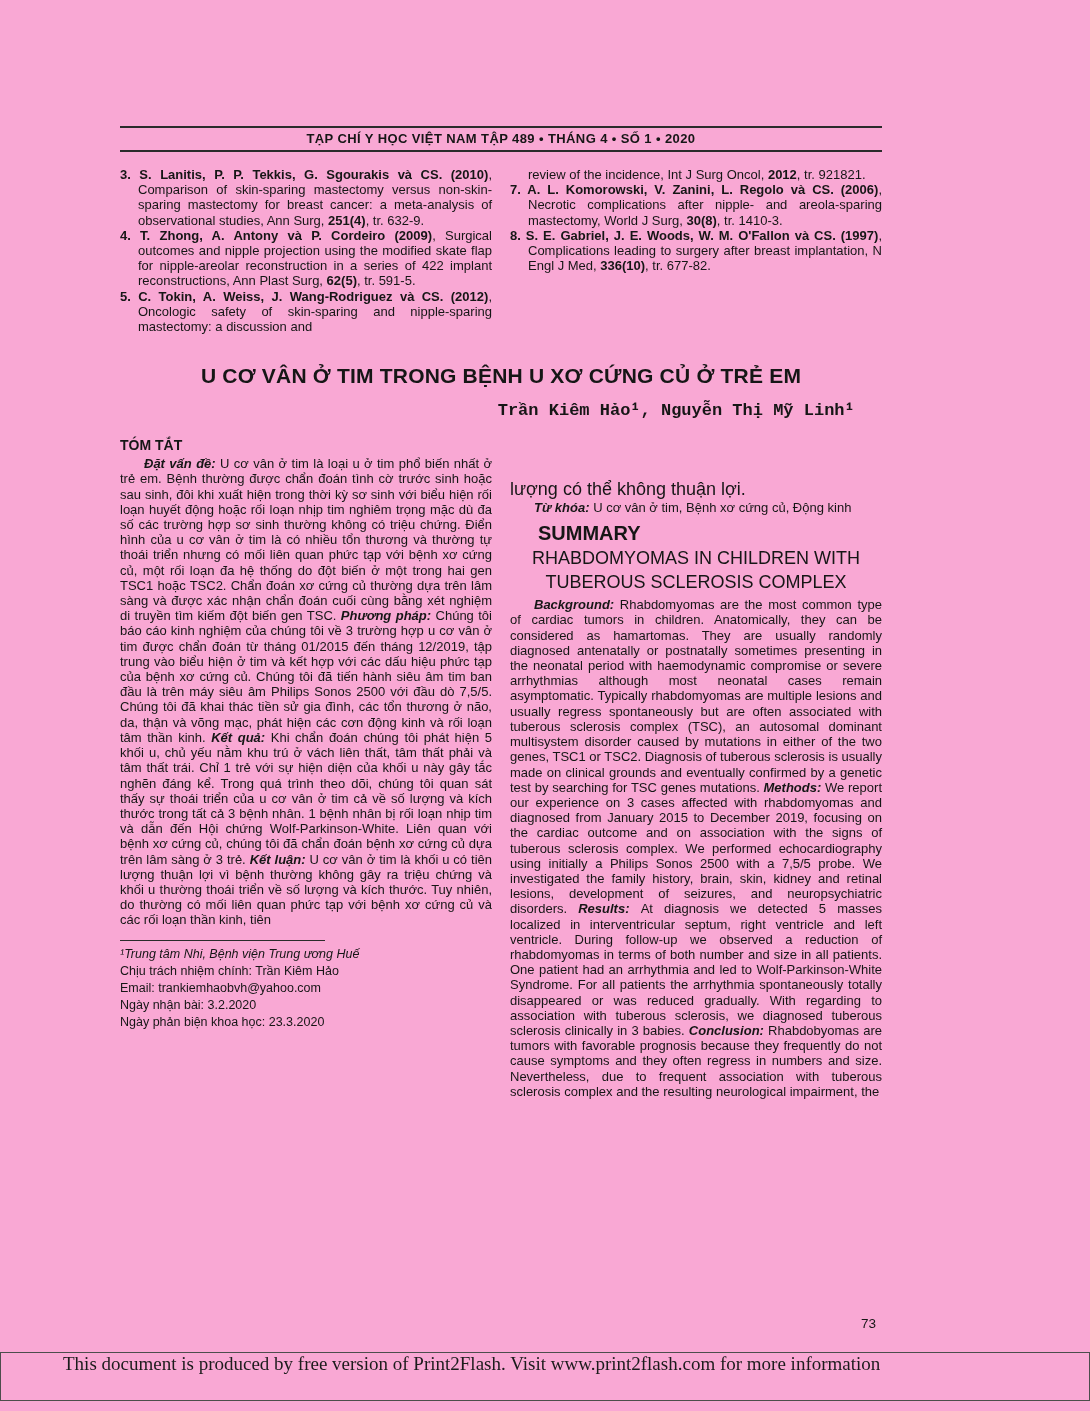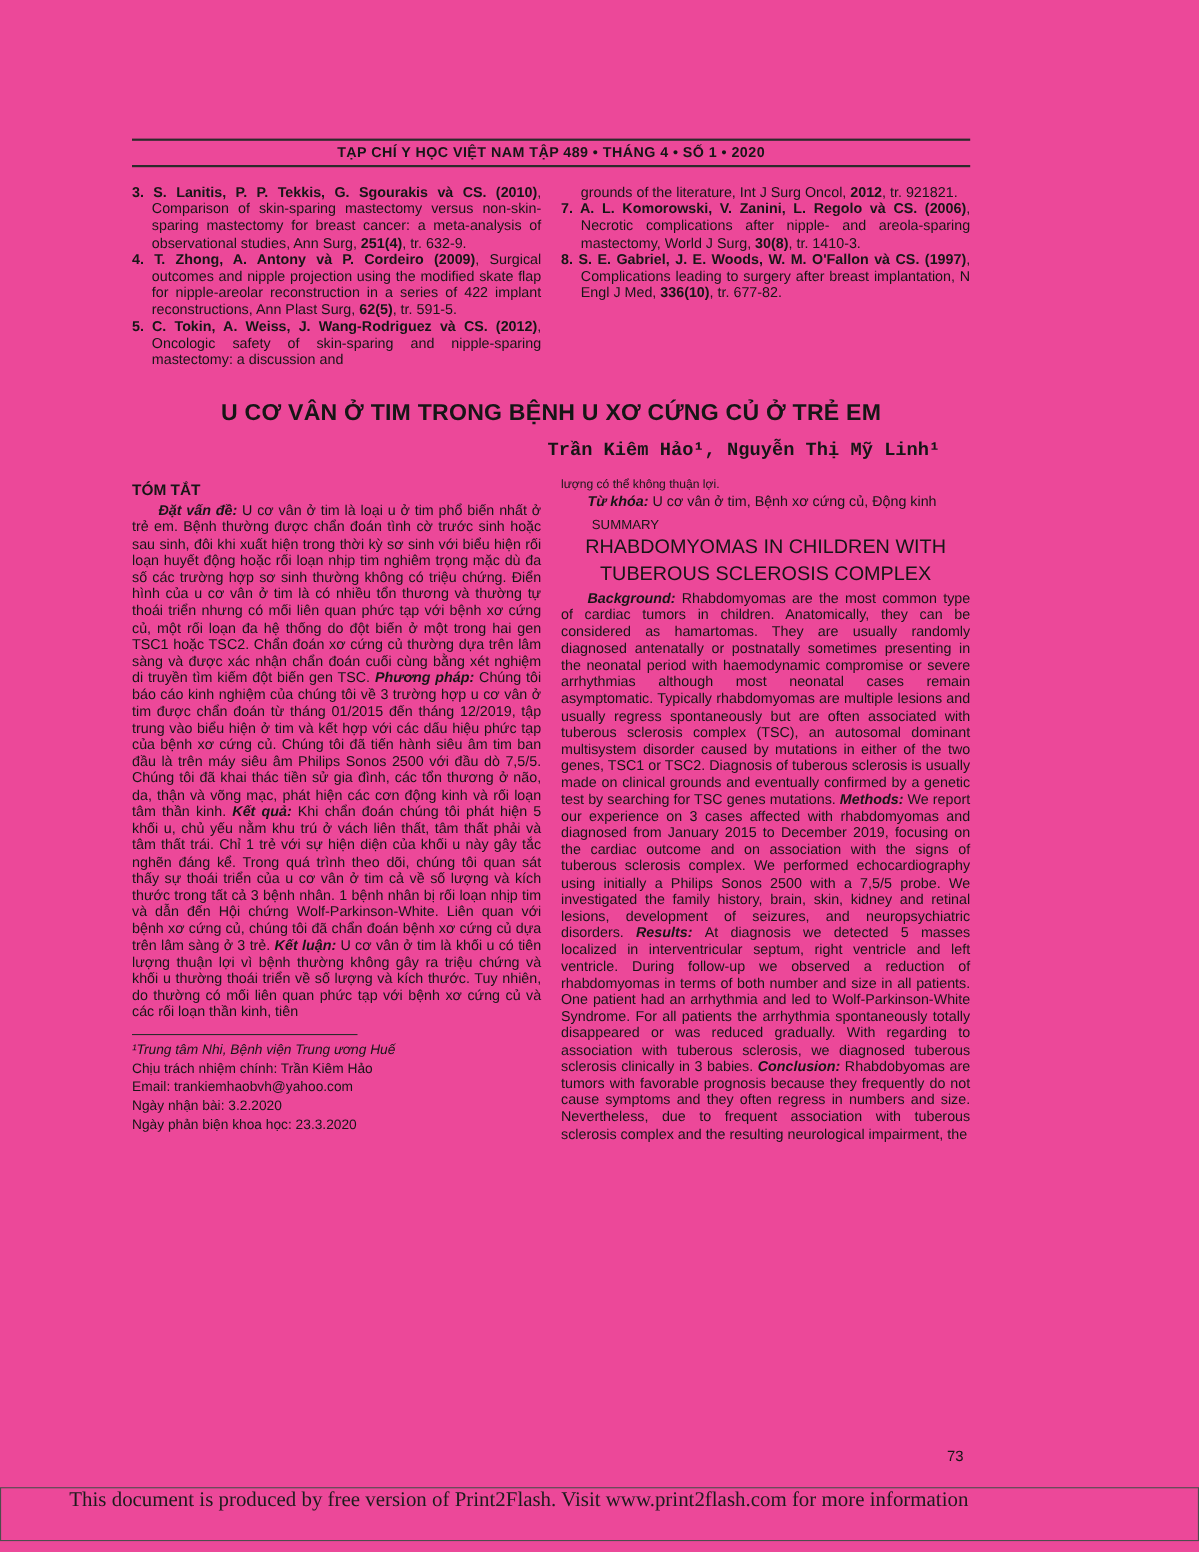--- a/index.html
+++ b/index.html
@@ -1,19 +1,19 @@
 <!DOCTYPE html>
 <html><head>
 <meta charset="utf-8">
 <title>Journal Page Scan</title>
 <style>
   * { margin:0; padding:0; box-sizing:border-box; }
   html,body { background:#ffffff; }
   .page {
-    position:relative; width:1090px; height:1411px; background:#ec4899;
+    position:relative; width:1090px; height:1411px; background:#f9a8d4;
     font-family:"Liberation Sans","DejaVu Sans",sans-serif; color:#161616;
     overflow:hidden;
   }
   .content { position:absolute; left:120px; top:126px; width:762px; }
 
   .journal-header {
     border-top:2px solid #2b2b2b; border-bottom:2px solid #2b2b2b;
     text-align:center; font-size:13px; font-weight:700; letter-spacing:0.4px;
     padding:3px 0 4px;
   }
@@ -33,28 +33,28 @@
   }
   .authors {
     margin-top:13px; margin-left:46%; text-align:center;
     font-family:Liberation Mono, monospace;
     font-size:17px; font-weight:700;
   }
 
   .body-cols { display:flex; gap:18px; margin-top:15px; align-items:flex-start; }
 
   .section-heading { font-size:14px; font-weight:700; margin:2px 0 3px; }
-  .summary-heading { font-size:12px; font-weight:400; margin:7px 0 2px 28px; }
+  .summary-heading { font-size:20px; font-weight:700; margin:7px 0 2px 28px; }
   .summary-subtitle {
     font-size:18px; font-weight:400; text-align:center;
     margin:2px 20px 3px; line-height:1.3;
   }
 
   .para { font-size:13px; line-height:1.17; text-align:justify; text-indent:24px; }
-  .cont-line { font-size:11px; line-height:1.17; text-align:justify; }
+  .cont-line { font-size:18px; line-height:1.17; text-align:justify;margin-top:44px; }
   .keywords { font-size:13px; line-height:1.17; text-align:justify; text-indent:24px; }
 
   .sg-b { font-weight:700; }
   .sg-bi { font-weight:700; font-style:italic; }
 
   .footnote { margin-top:12px; font-size:12.5px; line-height:1.36; }
   .fn-rule { width:205px; border-top:1.5px solid #2b2b2b; margin-bottom:5px; }
   .fn-italic { font-style:italic; }
 
   .page-number { position:absolute; top:1316px; right:214px; font-size:13.5px; }
@@ -78,21 +78,21 @@
       <span>TẠP CHÍ Y HỌC VIỆT NAM TẬP 489 • THÁNG 4 • SỐ 1 • 2020</span>
     </div>
 
     <div class="ref-cols">
       <div class="col">
         <p class="ref"><span class="sg-b">3. S. Lanitis, P. P. Tekkis, G. Sgourakis và CS. (2010)</span><span>, Comparison of skin-sparing mastectomy versus non-skin-sparing mastectomy for breast cancer: a meta-analysis of observational studies, Ann Surg, </span><span class="sg-b">251(4)</span><span>, tr. 632-9.</span></p>
         <p class="ref"><span class="sg-b">4. T. Zhong, A. Antony và P. Cordeiro (2009)</span><span>, Surgical outcomes and nipple projection using the modified skate flap for nipple-areolar reconstruction in a series of 422 implant reconstructions, Ann Plast Surg, </span><span class="sg-b">62(5)</span><span>, tr. 591-5.</span></p>
         <p class="ref"><span class="sg-b">5. C. Tokin, A. Weiss, J. Wang-Rodriguez và CS. (2012)</span><span>, Oncologic safety of skin-sparing and nipple-sparing mastectomy: a discussion and</span></p>
       </div>
       <div class="col">
-        <p class="ref ref-cont"><span>grounds of the literature, Int J Surg Oncol, </span><span class="sg-b">2012</span><span>, tr. 921821.</span></p>
+        <p class="ref ref-cont"><span>review of the incidence, Int J Surg Oncol, </span><span class="sg-b">2012</span><span>, tr. 921821.</span></p>
         <p class="ref"><span class="sg-b">7. A. L. Komorowski, V. Zanini, L. Regolo và CS. (2006)</span><span>, Necrotic complications after nipple- and areola-sparing mastectomy, World J Surg, </span><span class="sg-b">30(8)</span><span>, tr. 1410-3.</span></p>
         <p class="ref"><span class="sg-b">8. S. E. Gabriel, J. E. Woods, W. M. O'Fallon và CS. (1997)</span><span>, Complications leading to surgery after breast implantation, N Engl J Med, </span><span class="sg-b">336(10)</span><span>, tr. 677-82.</span></p>
       </div>
     </div>
 
     <h1 class="article-title">U CƠ VÂN Ở TIM TRONG BỆNH U XƠ CỨNG CỦ Ở TRẺ EM</h1>
     <div class="authors">Trần Kiêm Hảo¹, Nguyễn Thị Mỹ Linh¹</div>
 
     <div class="body-cols">
       <div class="col">

